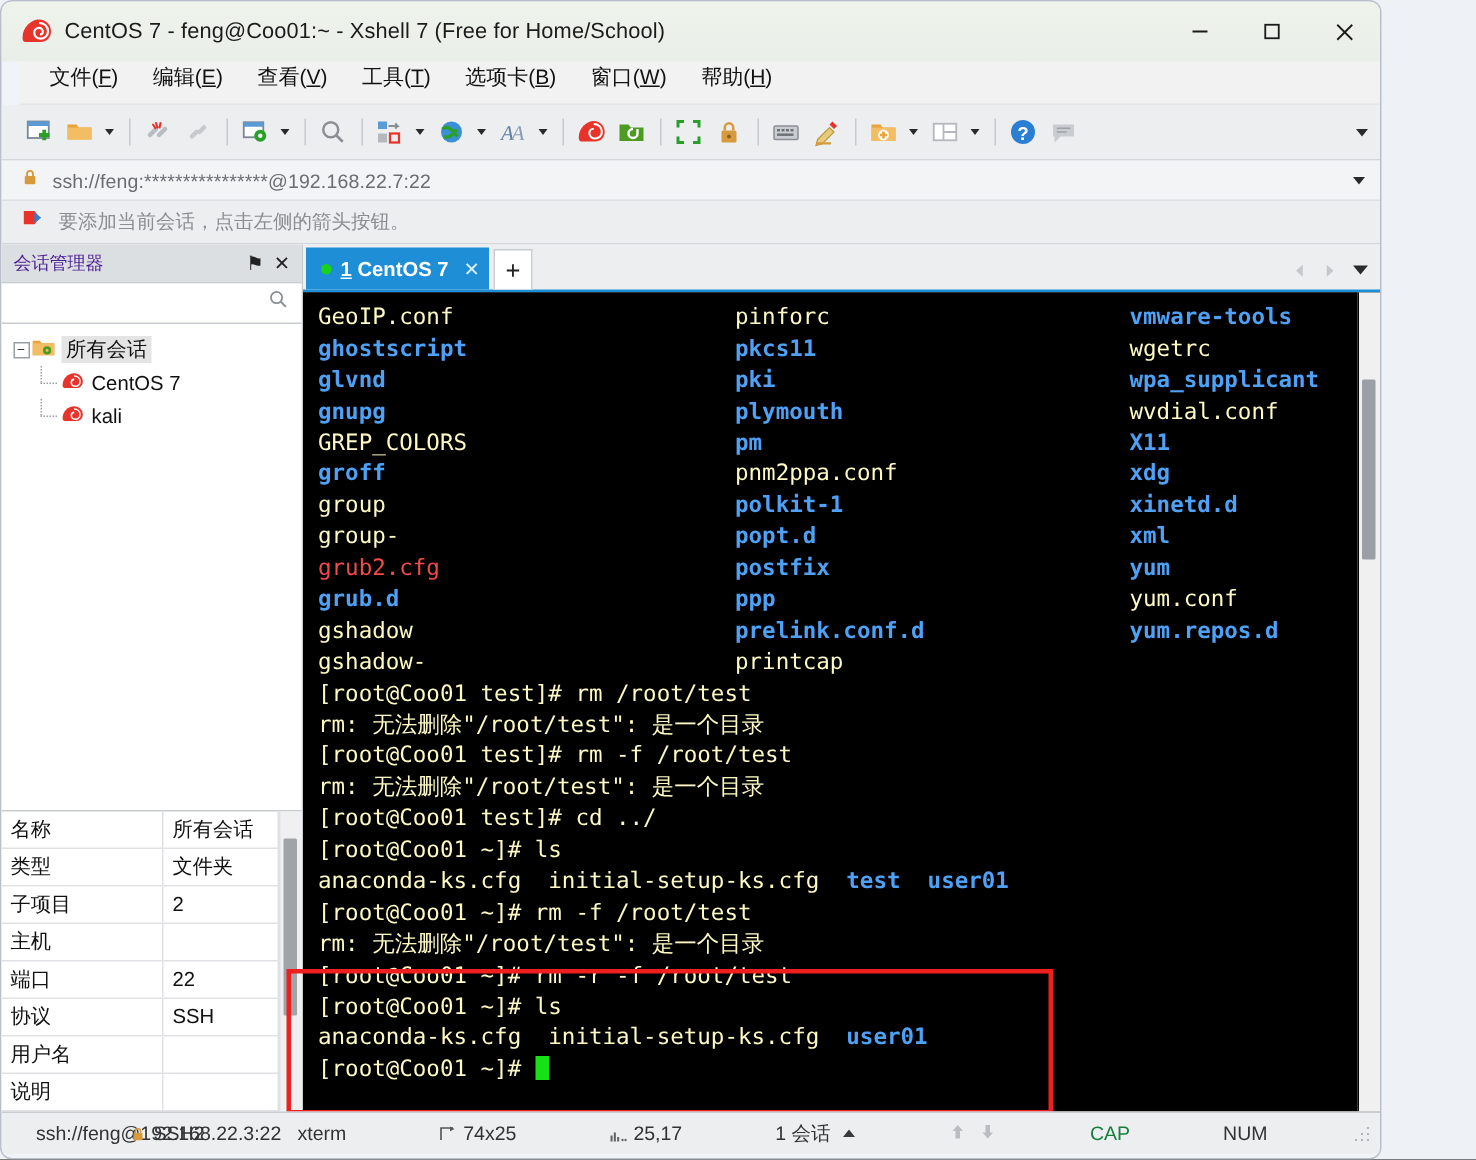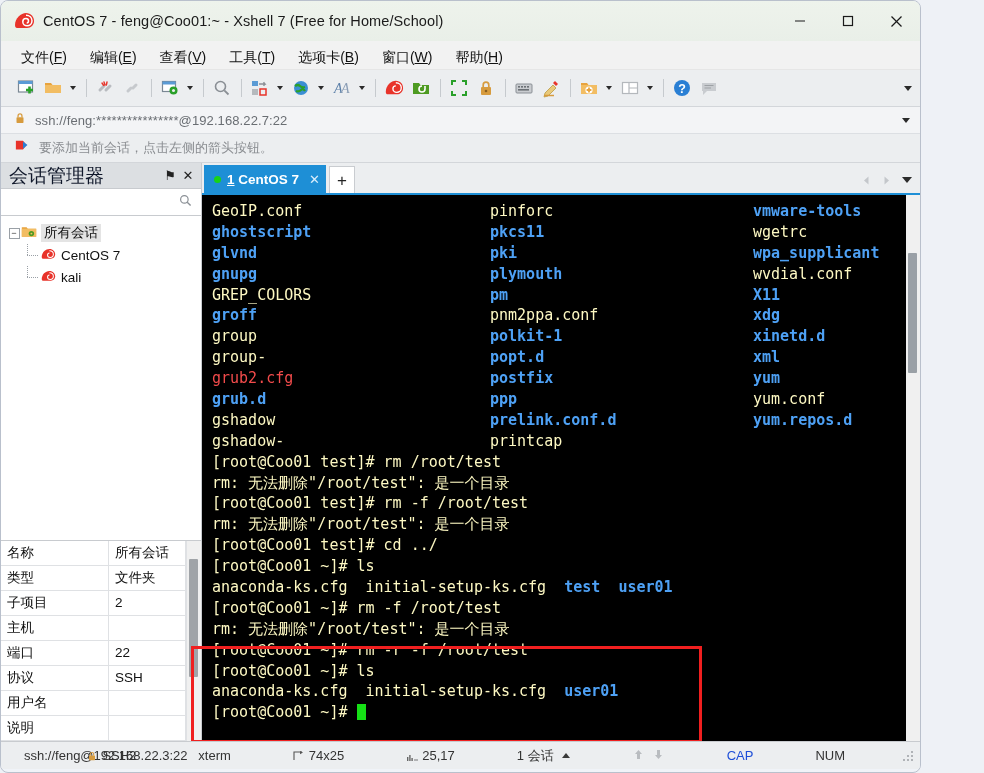--- a/index.html
+++ b/index.html
@@ -37,24 +37,25 @@
     position:absolute;right:0;top:0;height:40px;display:flex;
   }
   .wc{
     width:48px;height:40px;display:flex;align-items:center;justify-content:center;
     cursor:default;
   }
   .wc svg{display:block;}
 
   
   .menubar{
-    height:28px;display:flex;align-items:flex-end;
+    height:28px;display:flex;align-items:flex-start;
     background:#f2f2f2;
     padding-left:18px;
     border-bottom:1px solid #e6e6e6;
+    margin-left:12px;
   }
   .menu-item{
     font-size:14px;color:#121212;margin-right:19px;white-space:nowrap;
     cursor:default;padding:2px 2px;
   }
   .menu-item u{text-decoration:underline;}
 
   
   .toolbar{
     height:36px;display:flex;align-items:center;
@@ -112,21 +113,21 @@
   
   .leftpanel{
     width:200px;flex:none;display:flex;flex-direction:column;
     background:#f4f5f7;border-right:1px solid #c8cbcf;
   }
   .lp-header{
     height:25px;display:flex;align-items:center;
     background:#dcdfe2;border-bottom:1px solid #c8cbcf;
     padding:0 4px 0 8px;
   }
-  .lp-title{font-size:19px;color:#0f172a;flex:1;}
+  .lp-title{font-size:12px;color:#4c1d95;flex:1;}
   .lp-btn{
     width:18px;height:20px;display:flex;align-items:center;justify-content:center;
     cursor:default;color:#222;font-size:13px;
   }
   .lp-search{
     height:26px;background:#fff;border-bottom:1px solid #c8cbcf;
     display:flex;align-items:center;justify-content:flex-end;padding-right:8px;
   }
   .lp-tree{
     flex:1;background:#fff;padding:6px 0 0 4px;font-size:13.5px;color:#111;
@@ -243,21 +244,21 @@
   }
 
   
   .statusbar{
     height:27px;display:flex;align-items:center;background:#eceef0;
     border-top:1px solid #c8cbcf;font-size:13px;color:#333;position:relative;padding-left:13px;
   }
   .sb-left{padding-left:10px;white-space:nowrap;}
   .sb-right{position:absolute;right:2px;display:flex;align-items:center;gap:40px;}
   .sb-cell{display:flex;align-items:center;white-space:nowrap;padding:0 11px;}
-  .sb-dim{color:#1d4ed8;}
+  .sb-dim{color:#15803d;}
   .sb-ico{margin-right:4px;display:inline-flex;align-items:center;}
   .sb-caret{width:0;height:0;border-left:4px solid transparent;border-right:4px solid transparent;border-bottom:5px solid #3a3a3a;margin-left:8px;}
   .grip{
     width:12px;height:12px;margin-right:4px;margin-left:6px;
     background:
       radial-gradient(circle 1px at 2px 10px,#b0b3b7 99%,transparent 100%),
       radial-gradient(circle 1px at 6px 10px,#b0b3b7 99%,transparent 100%),
       radial-gradient(circle 1px at 10px 10px,#b0b3b7 99%,transparent 100%),
       radial-gradient(circle 1px at 6px 6px,#b0b3b7 99%,transparent 100%),
       radial-gradient(circle 1px at 10px 6px,#b0b3b7 99%,transparent 100%),

